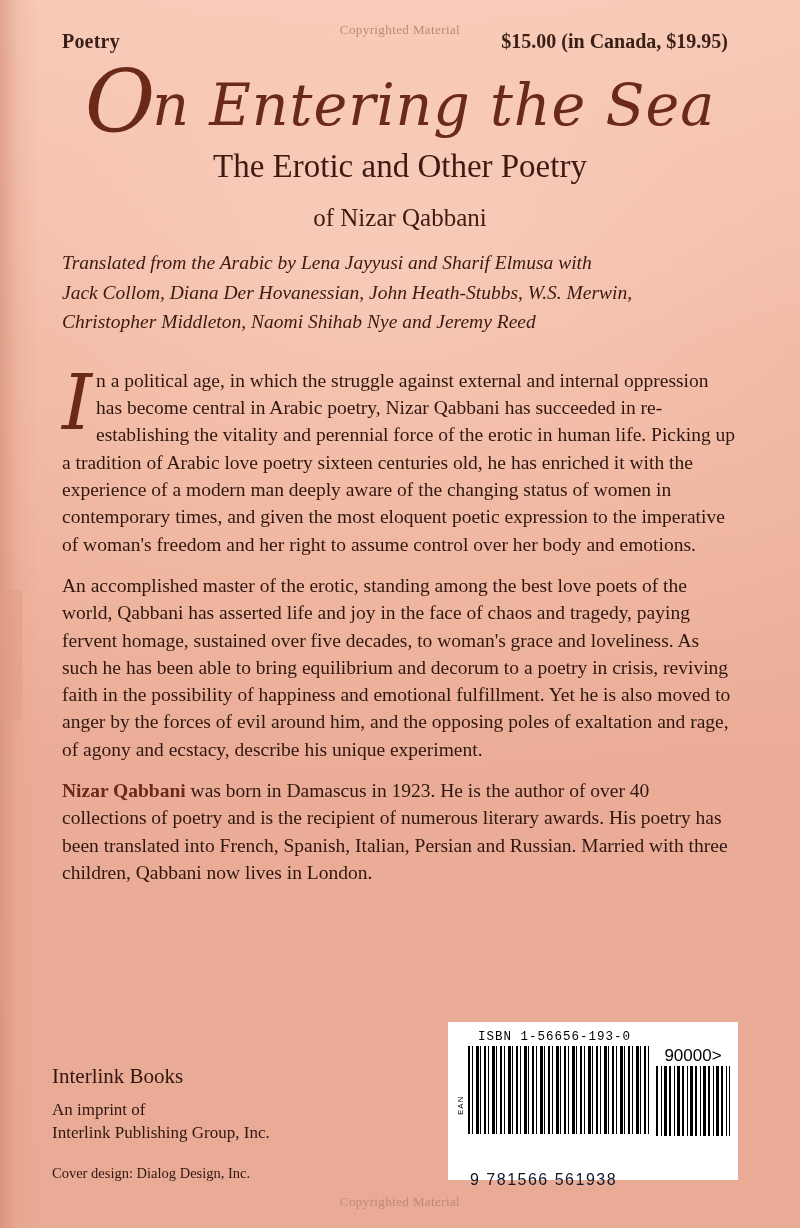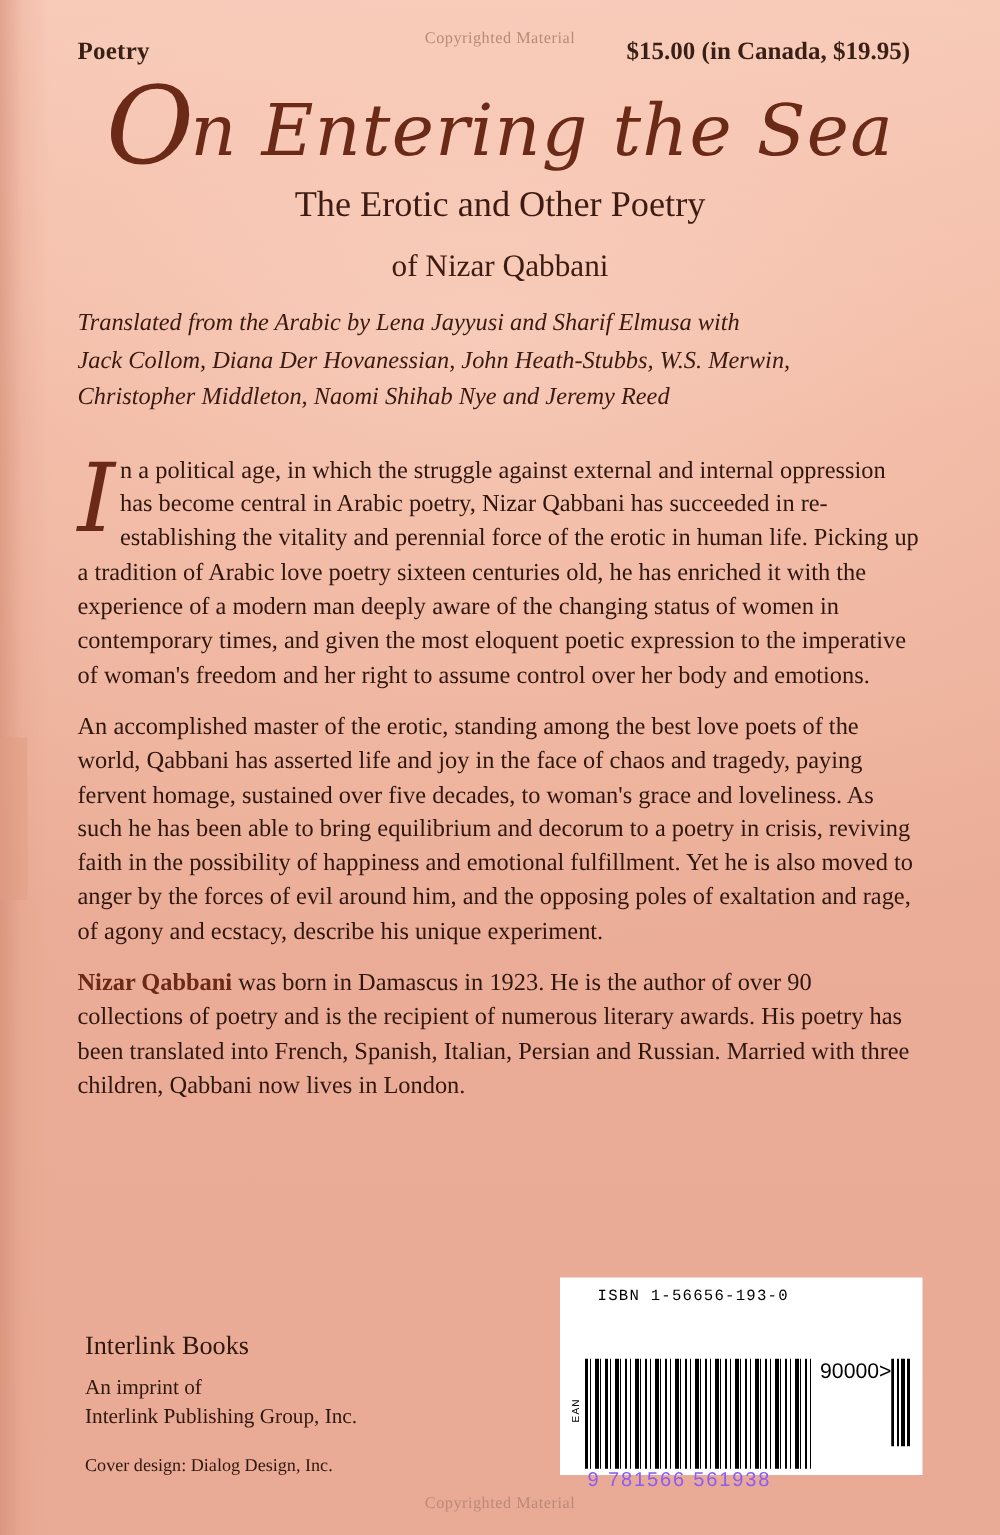--- a/index.html
+++ b/index.html
@@ -95,21 +95,21 @@
     letter-spacing: 1px;
     font-weight: 400;
   }
   .book-title .cap {
     font-size: 86px;
     line-height: 0.7;
     vertical-align: -6px;
     margin-right: -4px;
   }
   .subtitle1 {
-    font-size: 29px;
+    font-size: 33px;
     margin-top: 14px;
     color: #3d1b12;
   }
   .subtitle2 {
     font-size: 25px;
     margin-top: 19px;
     color: #3d1b12;
   }
   .translators {
     margin-top: 16px;
@@ -144,21 +144,21 @@
     padding: 4px 4px 0 0;
     margin-top: 2px;
   }
   .author-lead {
     font-weight: bold;
     color: #6b2a18;
   }
 
   .footer {
     position: absolute;
-    left: 68px;
+    left: 52px;
     bottom: 46px;
     z-index: 4;
     color: #2f1710;
     margin-top: 48px;
   }
   .imprint-name {
     font-size: 21px;
     margin-bottom: 10px;
   }
   .imprint-line {
@@ -176,21 +176,20 @@
     right: 62px;
     bottom: 48px;
     width: 290px;
     height: 158px;
     background: #ffffff;
     z-index: 4;
     display: flex;
     flex-direction: column;
     padding: 6px 8px 4px 8px;
     box-sizing: border-box;
-    gap: 41px;
   }
   .isbn-text {
     font-family: "Liberation Mono", monospace;
     font-size: 12.5px;
     letter-spacing: 1px;
     color: #000;
     margin: 2px 0 2px 22px;
   }
   .bars-row {
     display: flex;
@@ -210,20 +209,21 @@
   }
   .main-bars {
     position: relative;
     flex: 1 1 auto;
     margin-right: 6px;
   }
   .addon {
     position: relative;
     width: 74px;
     display: flex;
+    flex-direction: column;
   }
   .addon-digits {
     font-family: "Liberation Sans", sans-serif;
     font-size: 17px;
     letter-spacing: 0px;
     color: #000;
     text-align: center;
     height: 20px;
     line-height: 20px;
   }
@@ -245,24 +245,25 @@
     background-image: repeating-linear-gradient(90deg,
       #000 0px, #000 2px, #fff 2px, #fff 5px,
       #000 5px, #000 6px, #fff 6px, #fff 8px,
       #000 8px, #000 11px, #fff 11px, #fff 13px);
     height: 70px;
   }
   .ean-digits {
     font-family: "Liberation Sans", sans-serif;
     font-size: 16px;
     letter-spacing: 1.5px;
-    color: #8b5cf6;
+    color: #0f172a;
     height: 20px;
     line-height: 20px;
     padding-left: 2px;
+    margin-top: 36px;
   }
 </style>
 </head>
 <body>
 
 <div class="page">
   <div class="spine-shadow"></div>
   <div class="spine-block"></div>
 
   <div class="watermark top">Copyrighted Material</div>
@@ -281,21 +282,21 @@
       <div class="translators">
         <div>Translated from the Arabic by Lena Jayyusi and Sharif Elmusa with</div>
         <div>Jack Collom, Diana Der Hovanessian, John Heath-Stubbs, W.S. Merwin,</div>
         <div>Christopher Middleton, Naomi Shihab Nye and Jeremy Reed</div>
       </div>
     </div>
 
     <div class="body-copy">
       <p class="dropcap-para"><span class="dropcap">I</span><span>n a political age, in which the struggle against external and internal oppression has become central in Arabic poetry, Nizar Qabbani has succeeded in re-establishing the vitality and perennial force of the erotic in human life. Picking up a tradition of Arabic love poetry sixteen centuries old, he has enriched it with the experience of a modern man deeply aware of the changing status of women in contemporary times, and given the most eloquent poetic expression to the imperative of woman's freedom and her right to assume control over her body and emotions.</span></p>
       <p>An accomplished master of the erotic, standing among the best love poets of the world, Qabbani has asserted life and joy in the face of chaos and tragedy, paying fervent homage, sustained over five decades, to woman's grace and loveliness. As such he has been able to bring equilibrium and decorum to a poetry in crisis, reviving faith in the possibility of happiness and emotional fulfillment. Yet he is also moved to anger by the forces of evil around him, and the opposing poles of exaltation and rage, of agony and ecstacy, describe his unique experiment.</p>
-      <p><span class="author-lead">Nizar Qabbani</span><span> was born in Damascus in 1923. He is the author of over 90 collections of poetry and is the recipient of numerous literary awards. His poetry has been translated into French, Spanish, Italian, Persian and Russian. Married with three children, Qabbani now lives in London.</span></p>
+      <p><span class="author-lead">Nizar Qabbani</span><span> was born in Damascus in 1923. He is the author of over 40 collections of poetry and is the recipient of numerous literary awards. His poetry has been translated into French, Spanish, Italian, Persian and Russian. Married with three children, Qabbani now lives in London.</span></p>
     </div>
 
   </div>
 
   <div class="footer">
     <div class="imprint-name">Interlink Books</div>
     <div class="imprint-line">An imprint of</div>
     <div class="imprint-line">Interlink Publishing Group, Inc.</div>
     <div class="cover-credit">Cover design: Dialog Design, Inc.</div>
   </div>

